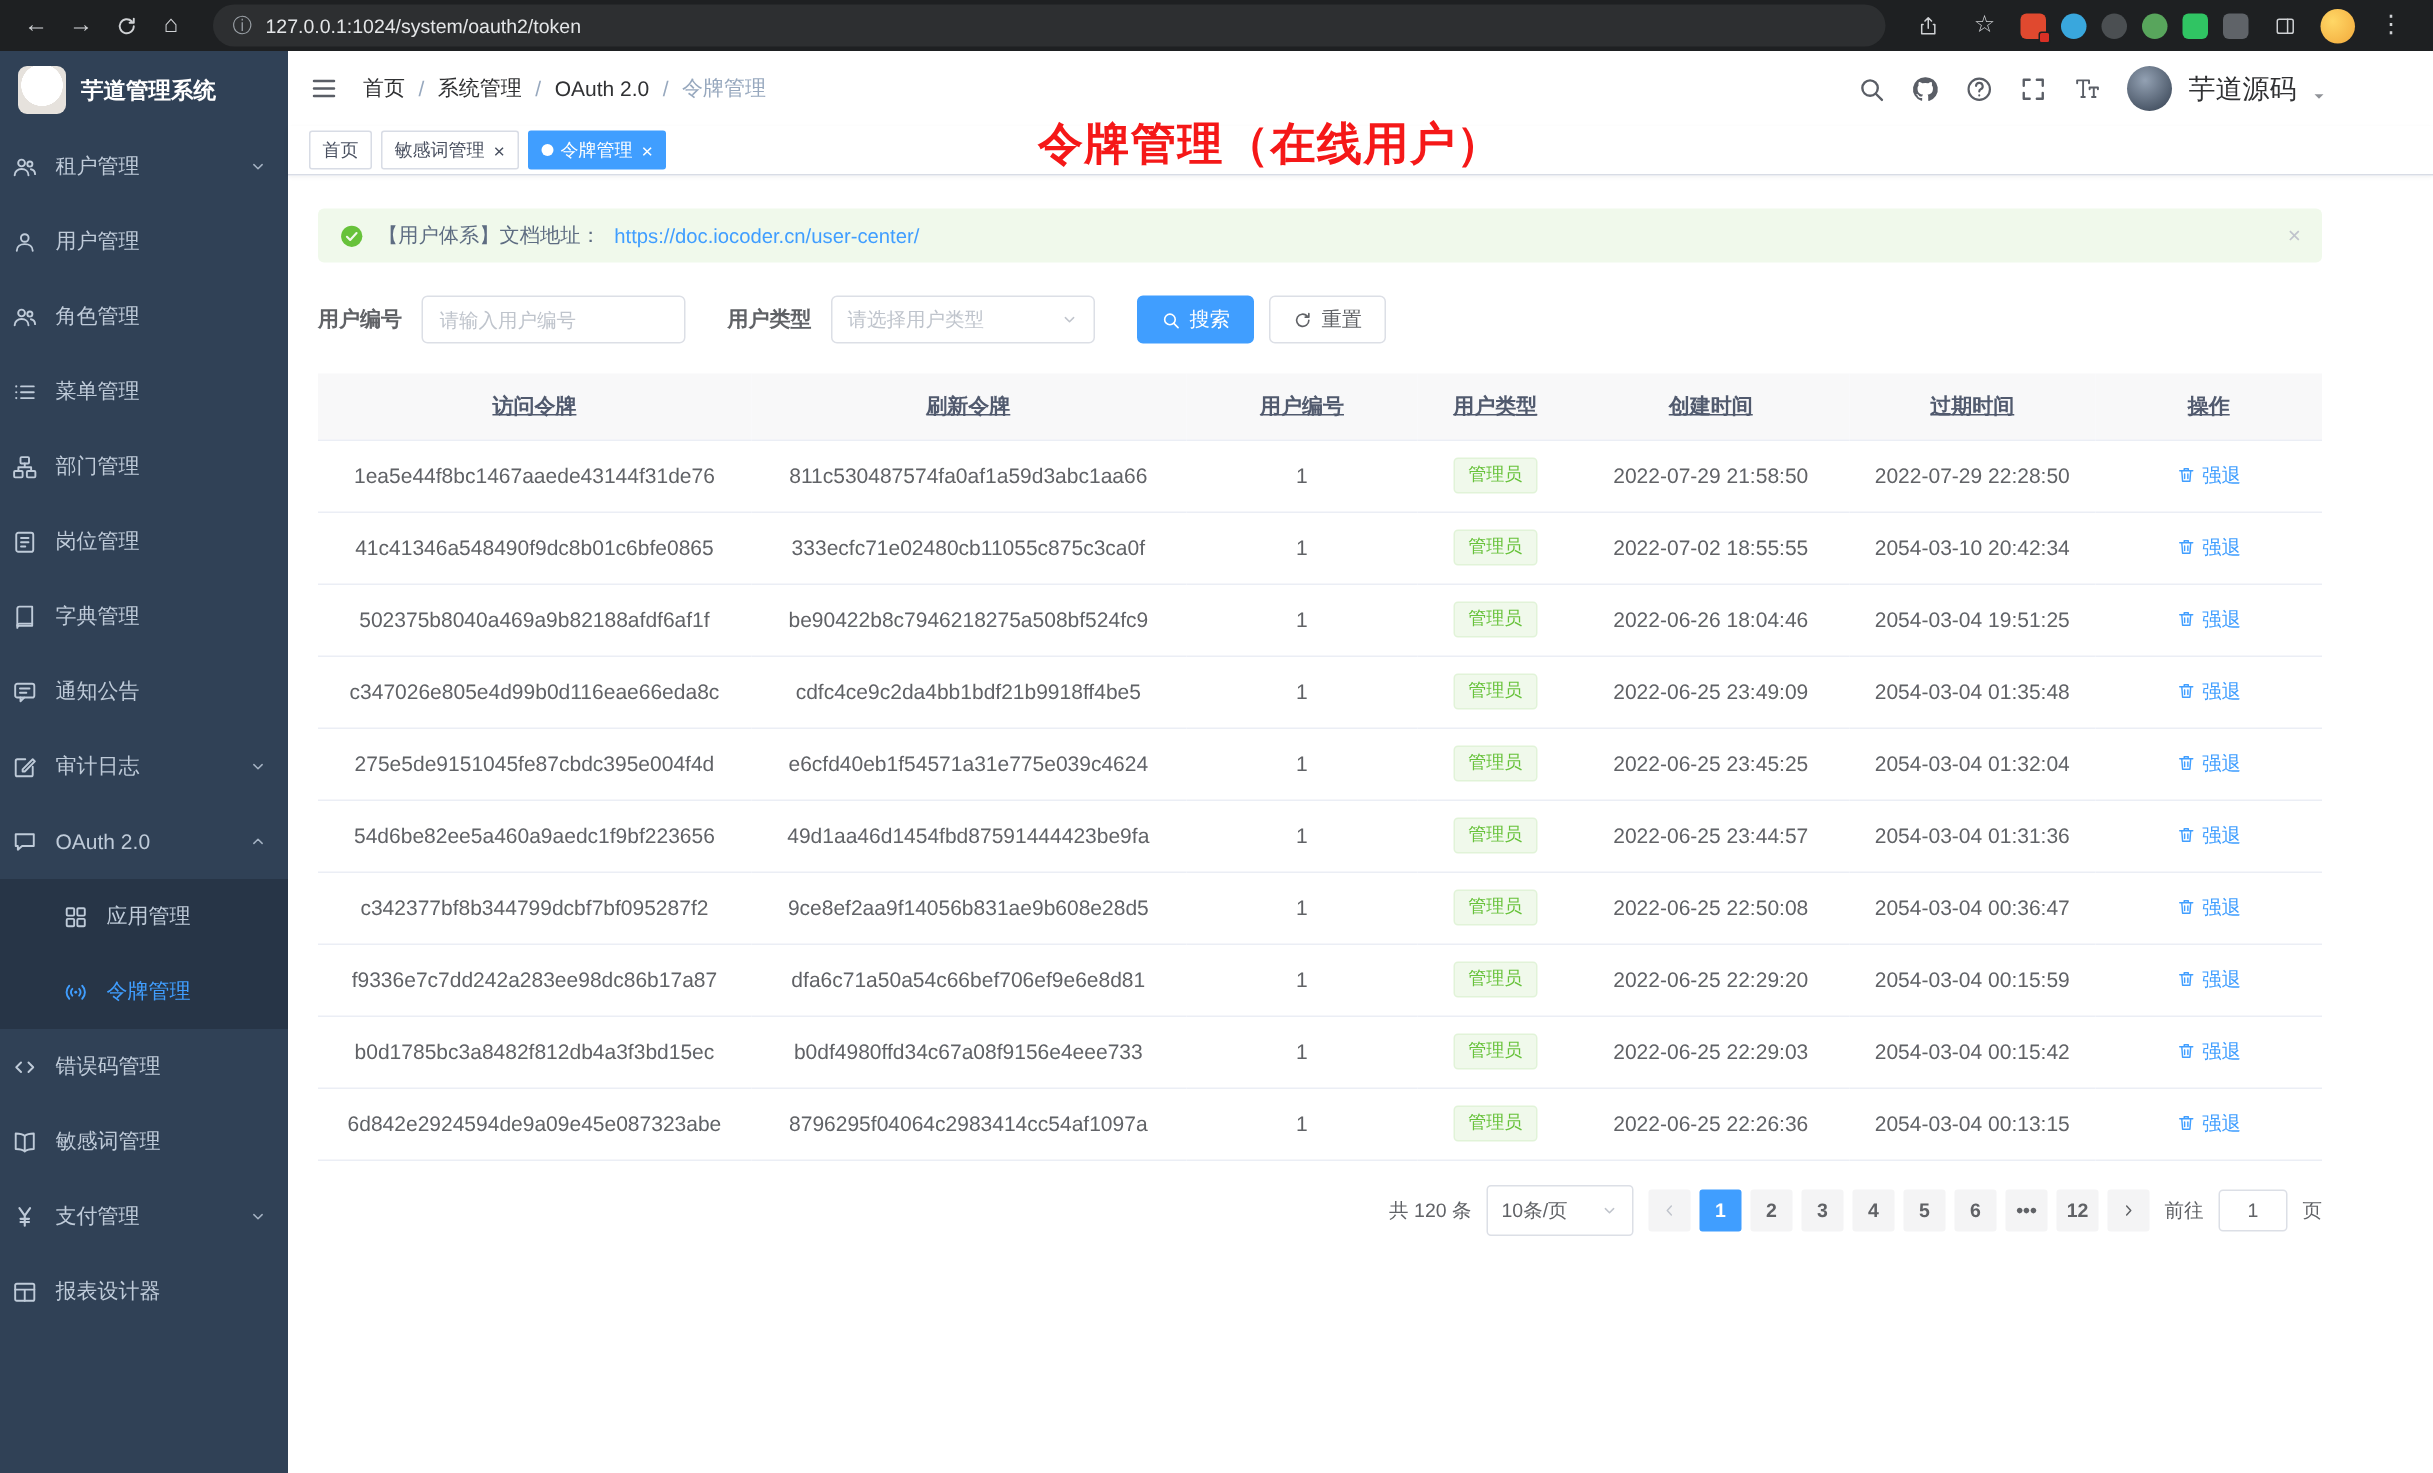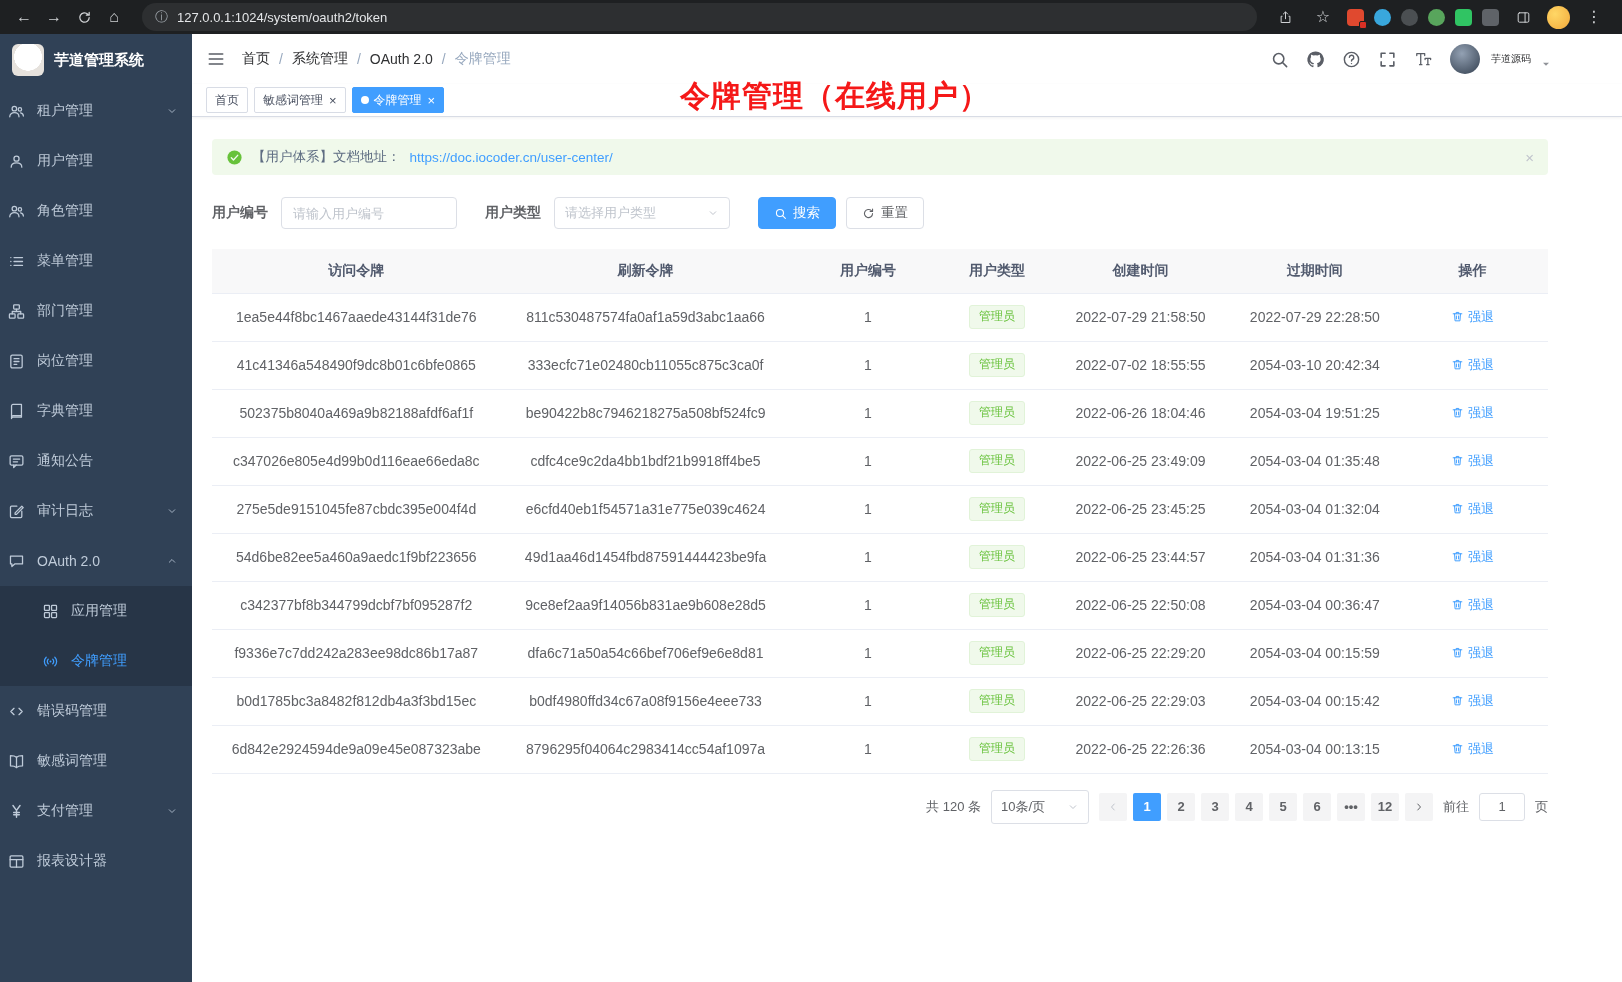--- a/index.html
+++ b/index.html
@@ -43,21 +43,21 @@
   .hamburger { width:20px; height:20px; color:#5a5e66; cursor:pointer; }
   .hamburger svg { width:100%; height:100%; }
   .breadcrumb { margin-left:16px; display:flex; align-items:center; gap:9px; font-size:14px; }
   .breadcrumb .crumb { color:#303133; font-weight:500; cursor:pointer; }
   .breadcrumb .crumb.last { color:#97a8be; font-weight:400; cursor:default; }
   .breadcrumb .sep { color:#97a8be; }
   .header-right { margin-left:auto; display:flex; align-items:center; gap:17px; color:#5a5e66; }
   .hicon { width:19px; height:19px; cursor:pointer; }
   .hicon svg { width:100%; height:100%; }
   .havatar { width:30px; height:30px; border-radius:50%; background:radial-gradient(circle at 40% 32%, #93a1b3, #323e4e); cursor:pointer; flex:none; }
-  .uname { font-size:10px; color:#303133; cursor:pointer; margin-left:-6px; }
+  .uname { font-size:18px; color:#303133; cursor:pointer; margin-left:-6px; }
   .ucaret { width:12px; height:12px; color:#909399; margin-left:-8px; margin-top:10px; }
   .ucaret svg { width:100%; height:100%; }
 
   
   .tabbar { height:33px; flex:none; border-bottom:1px solid #d8dce5; box-shadow:0 1px 3px rgba(0,0,0,.06); display:flex; align-items:center; gap:6px; padding:0 14px; }
   .tab { height:26px; border:1px solid #d8dce5; border-radius:2px; background:#fff; color:#495060; font-size:12px;
          display:inline-flex; align-items:center; gap:5px; padding:0 8px; cursor:pointer; white-space:nowrap; }
   .tab .dot { width:8px; height:8px; border-radius:50%; background:#fff; display:none; }
   .tab.active { background:#409EFF; border-color:#409EFF; color:#fff; }
   .tab.active .dot { display:inline-block; }
@@ -82,38 +82,38 @@
   .scaret { width:12px; height:12px; color:#c0c4cc; flex:none; }
   .scaret svg { width:100%; height:100%; }
   .btn { height:32px; border-radius:4px; border:1px solid #dcdfe6; background:#fff; color:#606266; font-size:13.5px;
          display:inline-flex; align-items:center; gap:6px; padding:0 15px; cursor:pointer; font-family:inherit; white-space:nowrap; }
   .btn.primary { background:#409EFF; border-color:#409EFF; color:#fff;text-align:center; }
   .btn .bicon { width:13px; height:13px; }
   .btn .bicon svg { width:100%; height:100%; }
   .btn + .btn { margin-left:10px; }
 
   table.grid { width:100%; border-collapse:collapse; margin-top:20px; table-layout:fixed; }
-  .grid th { background:#f8f8f9; height:44px; font-size:14px; color:#515a6e; font-weight:bold; border-bottom:1px solid #ebeef5; padding:0 6px; }
+  .grid th { background:#f8f8f9; height:44px; font-size:14px; color:#515a6e; font-weight:bold; border-bottom:1px solid #ebeef5; padding:0 6px;text-decoration:underline; }
   .grid td { height:48px; text-align:center; font-size:14px; color:#606266; border-bottom:1px solid #ebeef5; padding:0 6px; overflow:hidden; white-space:nowrap; }
   .tag { display:inline-block; background:#f0f9eb; border:1px solid #e1f3d8; color:#67c23a; font-size:12px; height:24px; line-height:20px; padding:0 9px; border-radius:3px; }
   .action { color:#409EFF; font-size:13px; display:inline-flex; align-items:center; gap:4px; cursor:pointer; }
   .action .ai { width:13px; height:13px; }
   .action .ai svg { width:100%; height:100%; }
 
   .pagination { display:flex; align-items:center; justify-content:flex-end; margin-top:16px; gap:10px; font-size:13px; color:#606266; }
   .psize { width:98px; height:34px; border:1px solid #dcdfe6; border-radius:3px; display:flex; align-items:center; justify-content:space-between; padding:0 9px; color:#606266; cursor:pointer; background:#fff; }
   .pager { display:flex; align-items:center; gap:6px; }
   .pg { min-width:28px; height:28px; background:#f4f4f5; border:none; border-radius:2px; color:#606266; font-size:13px; font-weight:600;
         cursor:pointer; padding:0 5px; font-family:inherit; display:flex; align-items:center; justify-content:center; }
   .pg.active { background:#409EFF; color:#fff; }
   .pg.nav svg { width:12px; height:12px; }
   .pg.nav.disabled { color:#c0c4cc; }
   .ginput { width:46px; height:28px; border:1px solid #dcdfe6; border-radius:3px; text-align:center; font-size:13px; color:#606266; outline:none; font-family:inherit; }
 
-  .annotation { position:absolute; top:42px; left:488px; font-size:30px; font-weight:bold; color:#f51818; letter-spacing:1px; z-index:50; pointer-events:none; white-space:nowrap; }
+  .annotation { position:absolute; top:42px; left:500px; font-size:30px; font-weight:bold; color:#f51818; letter-spacing:1px; z-index:50; pointer-events:none; white-space:nowrap; }
 </style>
 </head>
 <body>
 
 <div class="browser-bar">
   <button class="bbtn">←</button>
   <button class="bbtn">→</button>
   <button class="bbtn">
       <svg viewBox="0 0 24 24" fill="none" stroke="currentColor" stroke-width="2" stroke-linecap="round" stroke-linejoin="round">
         <path d="M19.5 12a7.5 7.5 0 1 1-2.2-5.3M19.5 3.8V8.2H15"></path>

